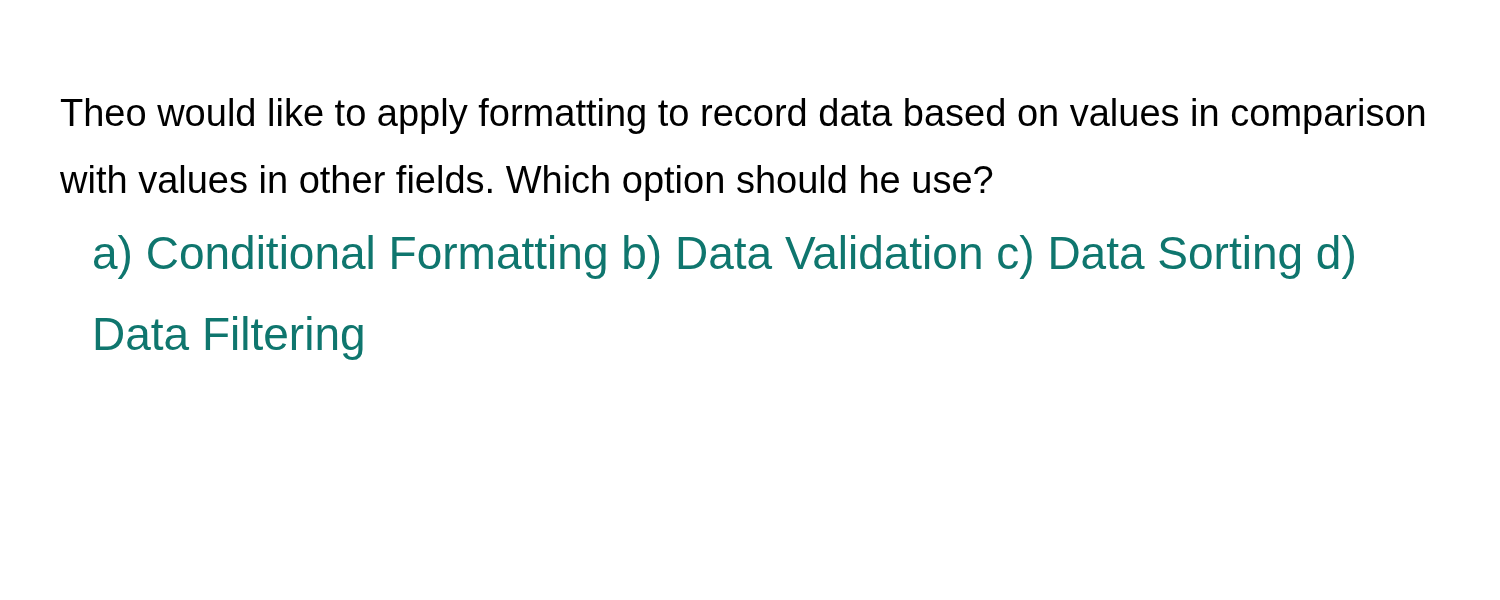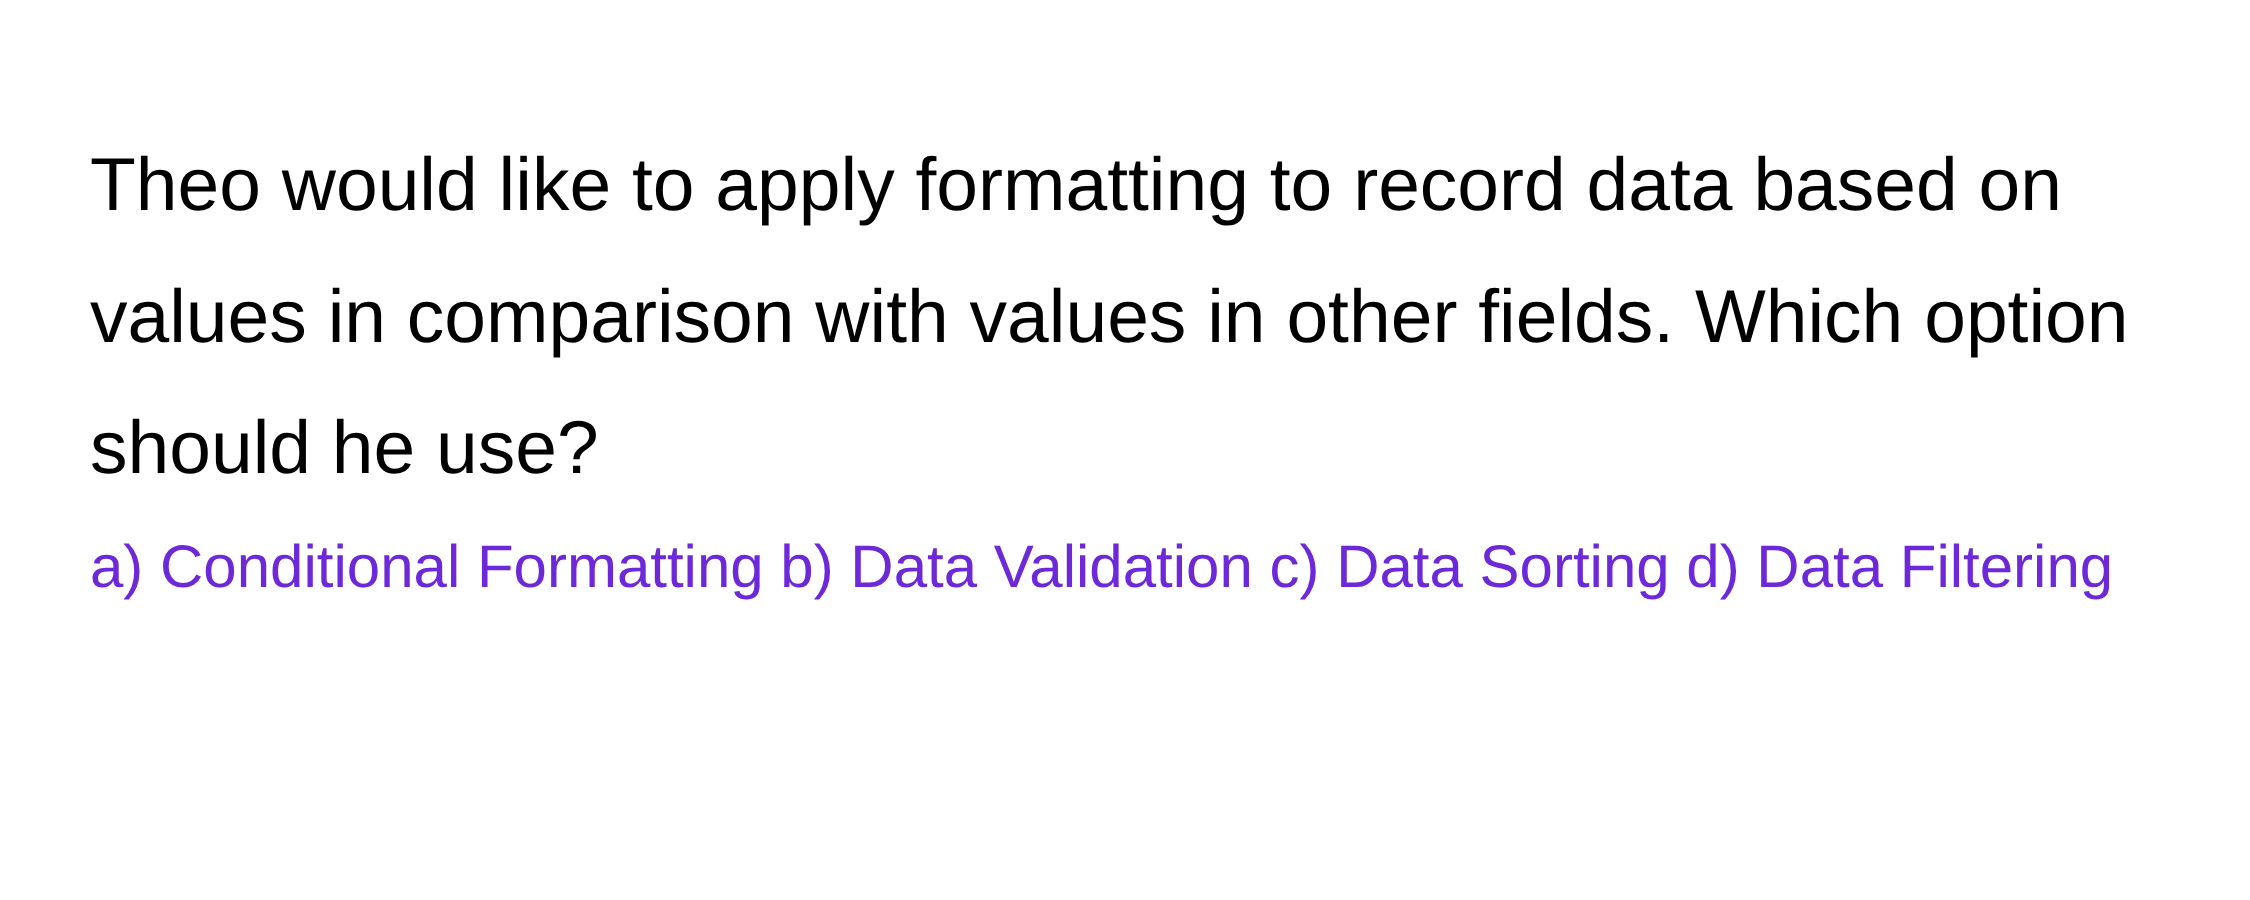--- a/index.html
+++ b/index.html
@@ -8,29 +8,30 @@
       box-sizing: border-box;
     }
     body {
       width: 1500px;
       height: 600px;
       background: #ffffff;
       font-family: -apple-system, BlinkMacSystemFont, "Segoe UI", Helvetica, Arial, sans-serif;
       padding: 80px 60px 60px 60px;
     }
     .question-text {
-      font-size: 50px;
+      font-size: 38px;
       line-height: 1.75;
       color: #000000;
       font-weight: 400;
     }
     .options-text {
-      font-size: 40px;
+      font-size: 46px;
       line-height: 1.75;
-      color: #6d28d9;
+      color: #0f766e;
       font-weight: 400;
+      margin-left: 32px;
     }
   </style>
 </head>
 <body>
 
 <div class="question-text">Theo would like to apply formatting to record data based on values in comparison with values in other fields. Which option should he use?</div>
 <div class="options-text">a) Conditional Formatting b) Data Validation c) Data Sorting d) Data Filtering</div>
 
 </body></html>

